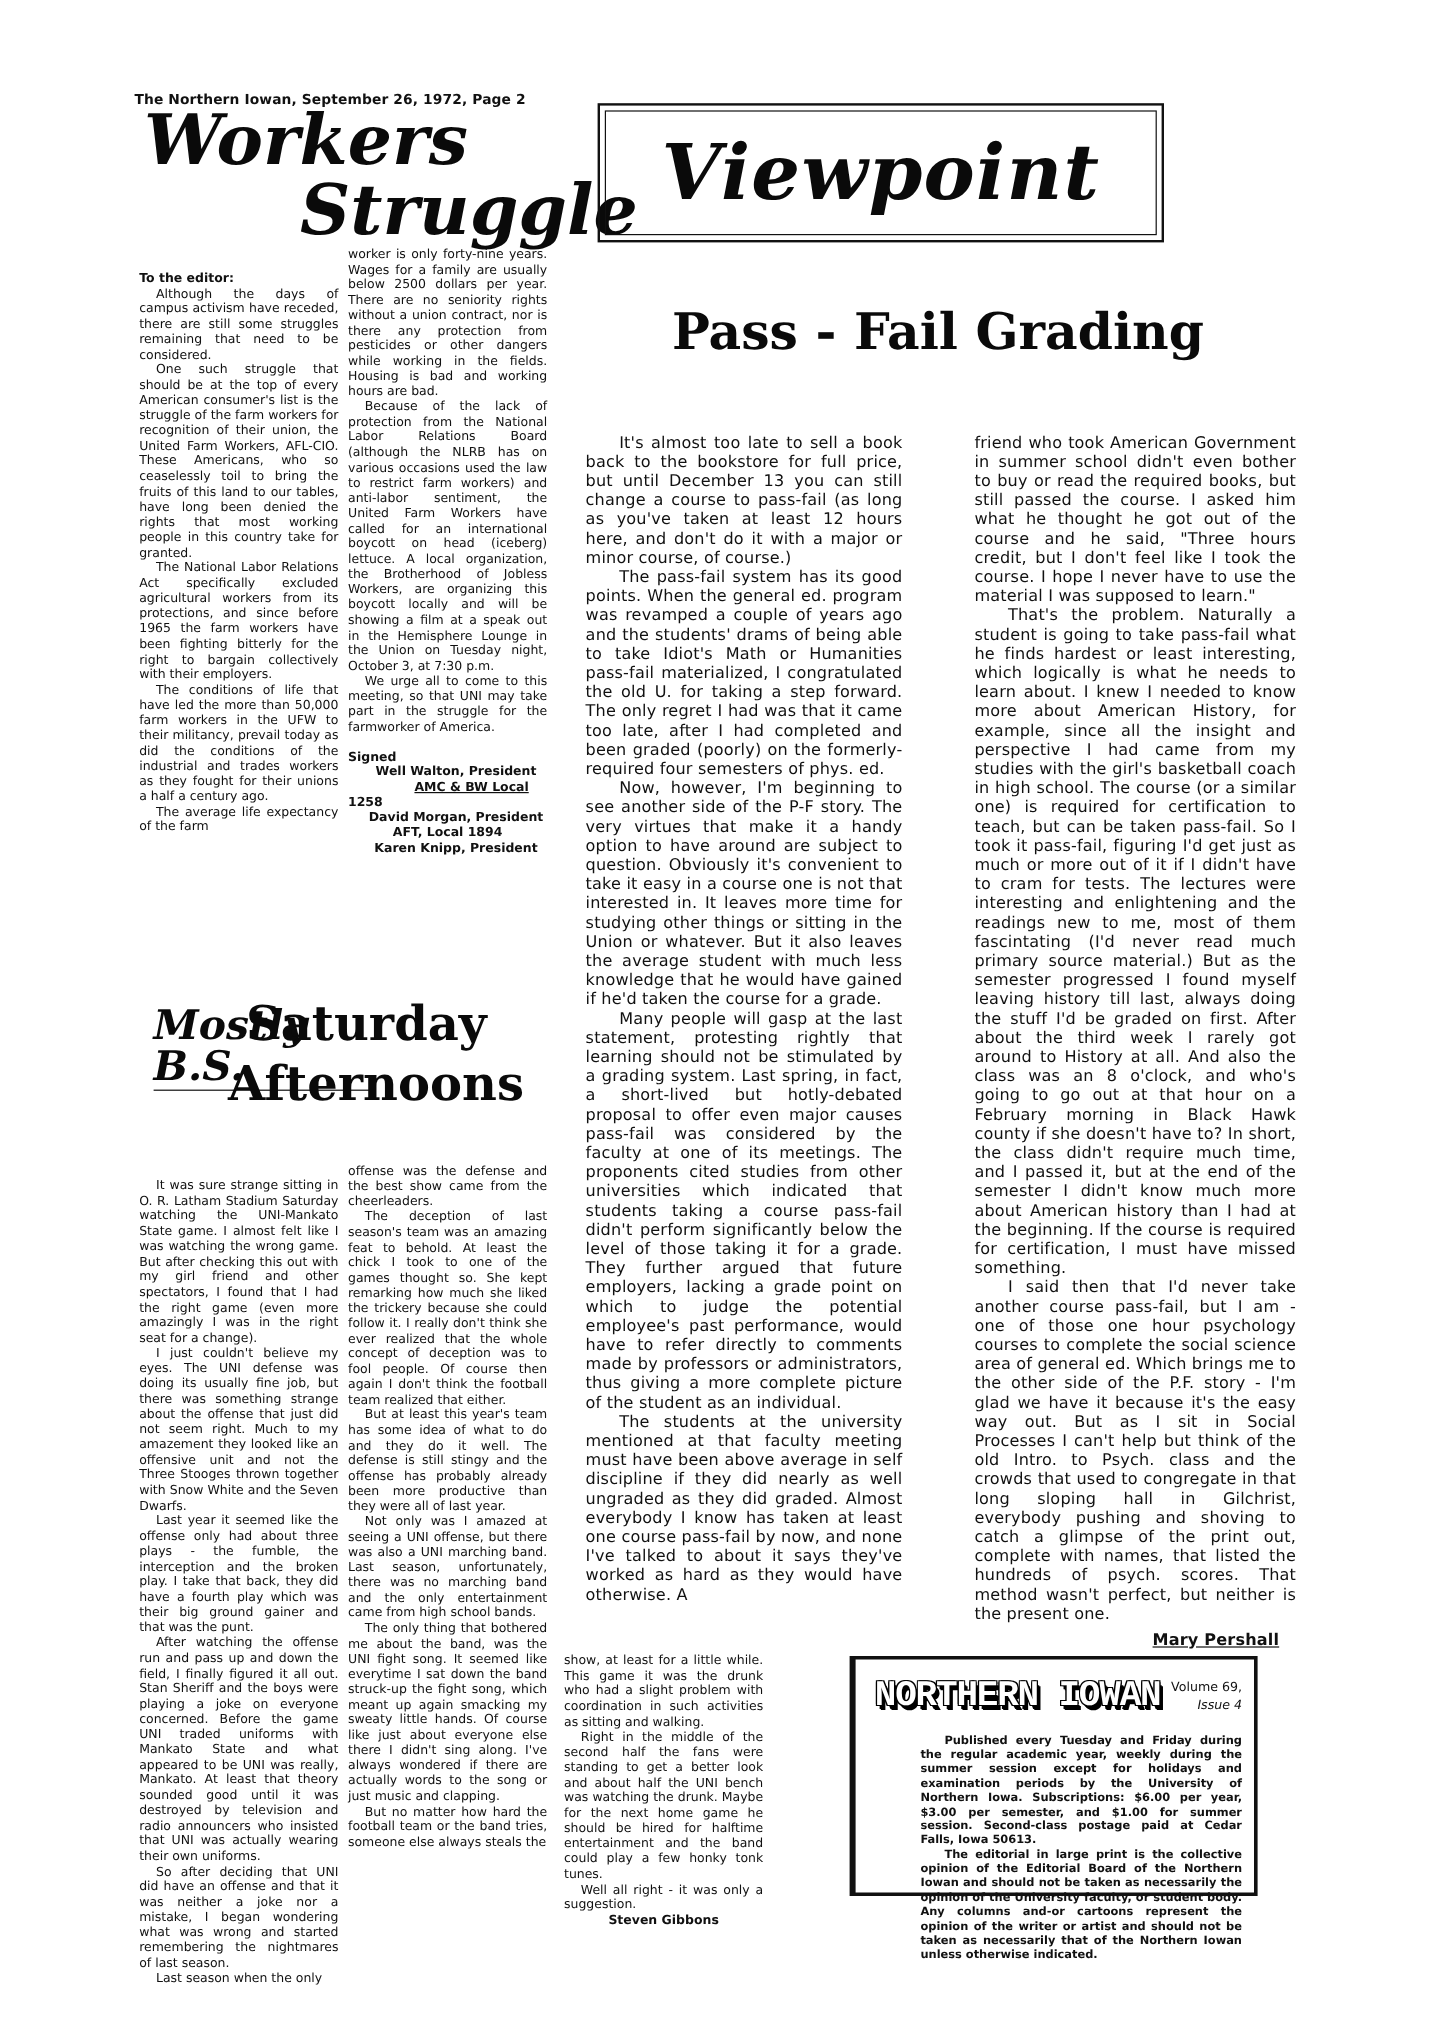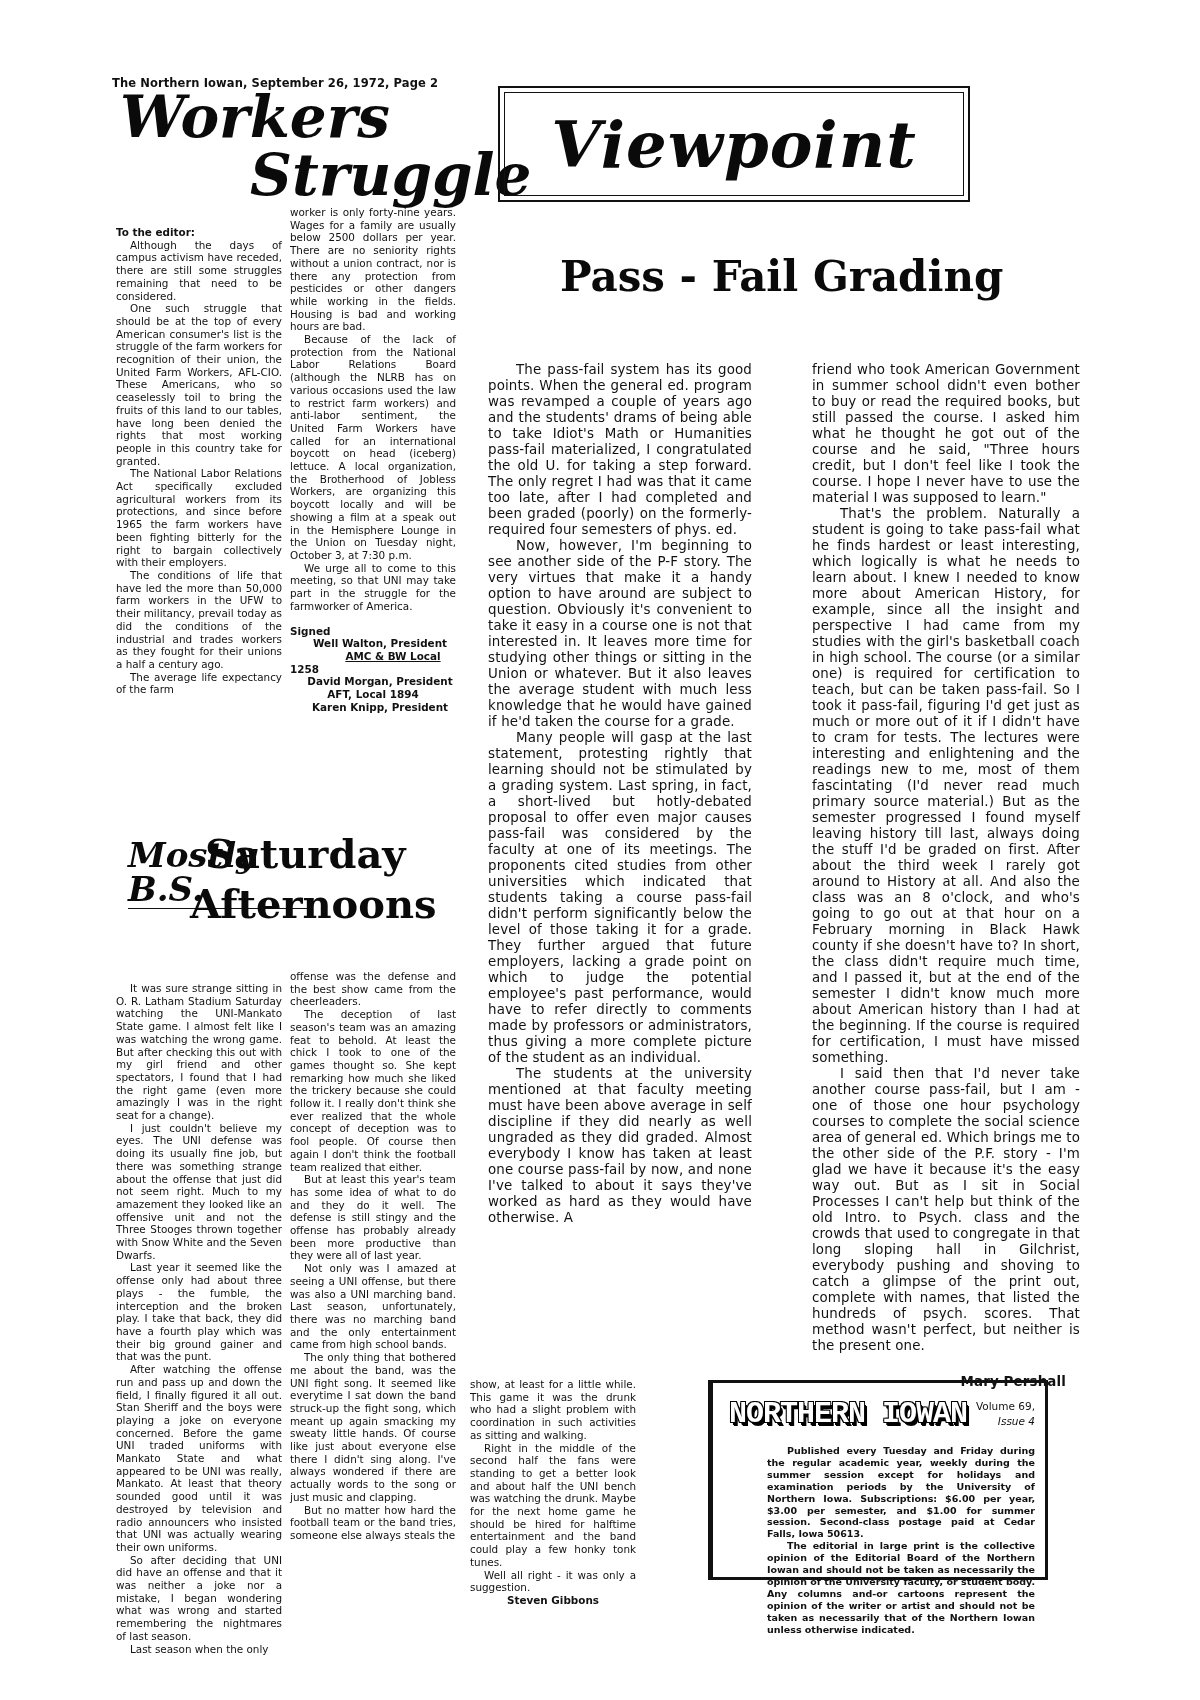--- a/index.html
+++ b/index.html
@@ -63,31 +63,32 @@
   <p class="noind sig" style="padding-left:40px;text-decoration:underline;">AMC &amp; BW Local</p>
   <p class="noind bold">1258</p>
   <p class="noind sig" style="padding-left:14px;">David Morgan, President</p>
   <p class="noind sig">AFT, Local 1894</p>
   <p class="noind sig" style="padding-left:14px;">Karen Knipp, President</p>
 </div>
 
 <div class="abs h-serif pf-title">Pass - Fail Grading</div>
 
 <div class="abs col big" style="left:488px;top:362px;width:264px;">
+  <p>It's almost too late to sell a book back to the bookstore for full price, but until December 13 you can still change a course to pass-fail (as long as you've taken at least 12 hours here, and don't do it with a major or minor course, of course.)</p>
   <p>The pass-fail system has its good points. When the general ed. program was revamped a couple of years ago and the students' drams of being able to take Idiot's Math or Humanities pass-fail materialized, I congratulated the old U. for taking a step forward. The only regret I had was that it came too late, after I had completed and been graded (poorly) on the formerly-required four semesters of phys. ed.</p>
   <p>Now, however, I'm beginning to see another side of the P-F story. The very virtues that make it a handy option to have around are subject to question. Obviously it's convenient to take it easy in a course one is not that interested in. It leaves more time for studying other things or sitting in the Union or whatever. But it also leaves the average student with much less knowledge that he would have gained if he'd taken the course for a grade.</p>
   <p>Many people will gasp at the last statement, protesting rightly that learning should not be stimulated by a grading system. Last spring, in fact, a short-lived but hotly-debated proposal to offer even major causes pass-fail was considered by the faculty at one of its meetings. The proponents cited studies from other universities which indicated that students taking a course pass-fail didn't perform significantly below the level of those taking it for a grade. They further argued that future employers, lacking a grade point on which to judge the potential employee's past performance, would have to refer directly to comments made by professors or administrators, thus giving a more complete picture of the student as an individual.</p>
   <p>The students at the university mentioned at that faculty meeting must have been above average in self discipline if they did nearly as well ungraded as they did graded. Almost everybody I know has taken at least one course pass-fail by now, and none I've talked to about it says they've worked as hard as they would have otherwise. A</p>
 </div>
 
 <div class="abs col big" style="left:812px;top:362px;width:268px;">
   <p class="noind">friend who took American Government in summer school didn't even bother to buy or read the required books, but still passed the course. I asked him what he thought he got out of the course and he said, "Three hours credit, but I don't feel like I took the course. I hope I never have to use the material I was supposed to learn."</p>
   <p>That's the problem. Naturally a student is going to take pass-fail what he finds hardest or least interesting, which logically is what he needs to learn about. I knew I needed to know more about American History, for example, since all the insight and perspective I had came from my studies with the girl's basketball coach in high school. The course (or a similar one) is required for certification to teach, but can be taken pass-fail. So I took it pass-fail, figuring I'd get just as much or more out of it if I didn't have to cram for tests. The lectures were interesting and enlightening and the readings new to me, most of them fascintating (I'd never read much primary source material.) But as the semester progressed I found myself leaving history till last, always doing the stuff I'd be graded on first. After about the third week I rarely got around to History at all. And also the class was an 8 o'clock, and who's going to go out at that hour on a February morning in Black Hawk county if she doesn't have to? In short, the class didn't require much time, and I passed it, but at the end of the semester I didn't know much more about American history than I had at the beginning. If the course is required for certification, I must have missed something.</p>
   <p>I said then that I'd never take another course pass-fail, but I am - one of those one hour psychology courses to complete the social science area of general ed. Which brings me to the other side of the P.F. story - I'm glad we have it because it's the easy way out. But as I sit in Social Processes I can't help but think of the old Intro. to Psych. class and the crowds that used to congregate in that long sloping hall in Gilchrist, everybody pushing and shoving to catch a glimpse of the print out, complete with names, that listed the hundreds of psych. scores. That method wasn't perfect, but neither is the present one.</p>
-  <p class="noind bold" style="text-align:right;margin-top:20px;padding-right:14px;">Mary Pershall</p>
+  <p class="noind bold" style="text-align:right;margin-top:6px;padding-right:14px;text-decoration:underline;">Mary Pershall</p>
 </div>
 
 <div class="abs h-serif mostly">Mostly B.S.</div>
 <div class="abs h-serif saturday">Saturday</div>
 <div class="abs h-serif afternoons">Afternoons</div>
 
 <div class="abs col small" style="left:116px;top:982px;width:166px;">
   <p>It was sure strange sitting in O. R. Latham Stadium Saturday watching the UNI-Mankato State game. I almost felt like I was watching the wrong game. But after checking this out with my girl friend and other spectators, I found that I had the right game (even more amazingly I was in the right seat for a change).</p>
   <p>I just couldn't believe my eyes. The UNI defense was doing its usually fine job, but there was something strange about the offense that just did not seem right. Much to my amazement they looked like an offensive unit and not the Three Stooges thrown together with Snow White and the Seven Dwarfs.</p>
   <p>Last year it seemed like the offense only had about three plays - the fumble, the interception and the broken play. I take that back, they did have a fourth play which was their big ground gainer and that was the punt.</p>

